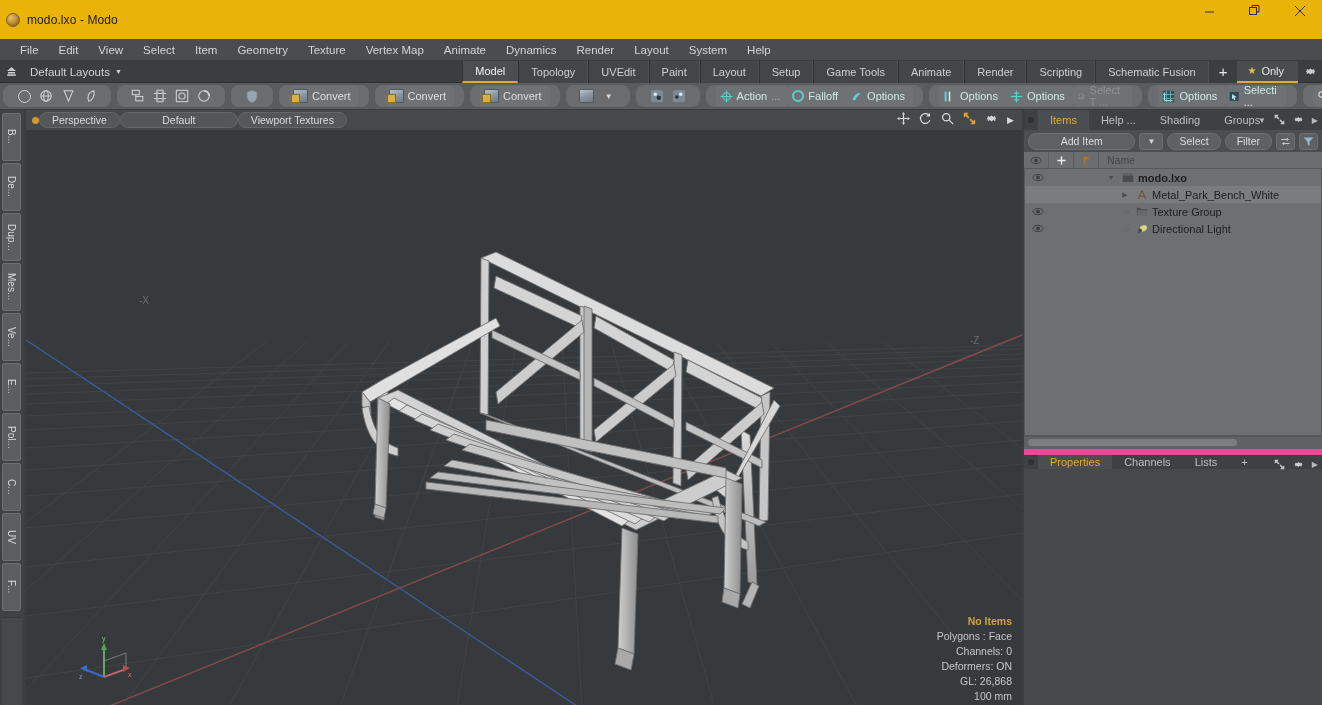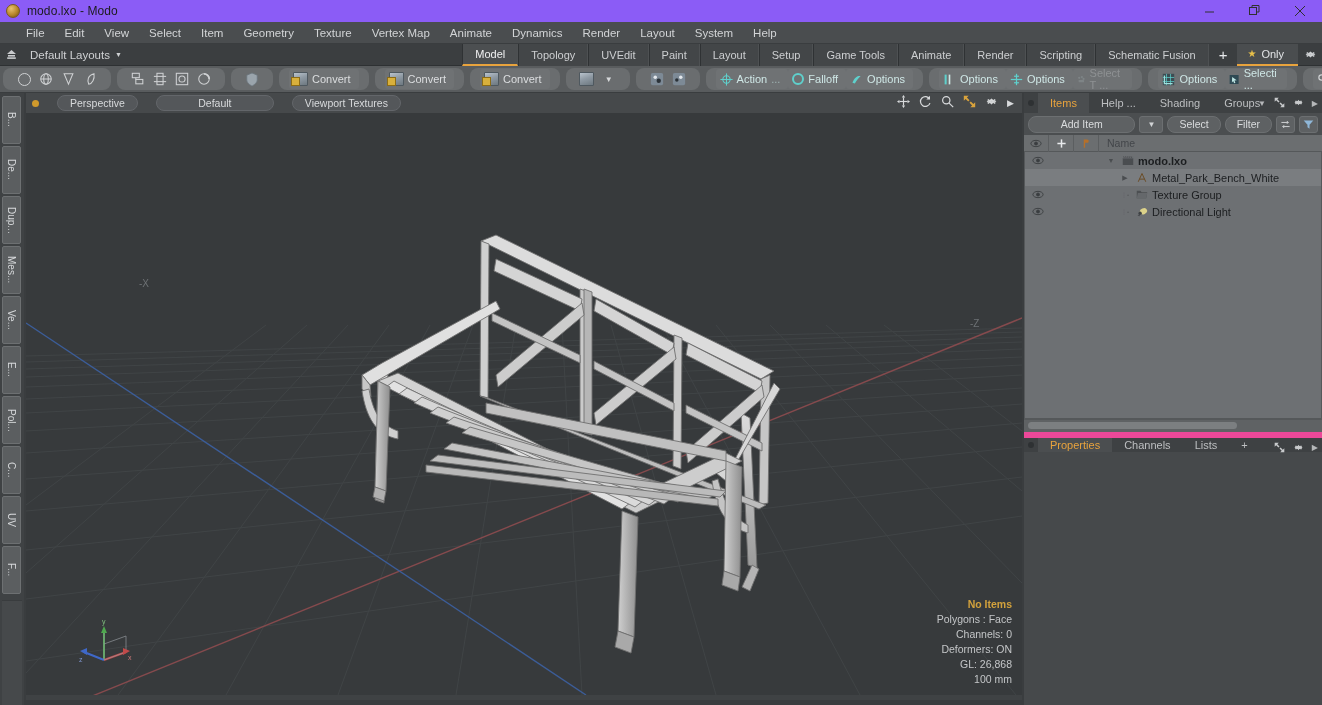--- a/index.html
+++ b/index.html
@@ -7,41 +7,41 @@
     width: 1322px; height: 705px;
     background: #3c3f41;
     font-family: "Liberation Sans", sans-serif;
     overflow: hidden;
     -webkit-font-smoothing: antialiased;
   }
   #app { position: relative; width: 1322px; height: 705px; background: #444749; }
 
   
   .titlebar {
-    height: 22px; background: #8b5cf6; display: flex; align-items: center;
+    height: 39px; background: #eab308; display: flex; align-items: center;
     padding-left: 6px; position: relative;
   }
   .titlebar .app-icon {
     width: 14px; height: 14px; border-radius: 50%;
     background: radial-gradient(circle at 35% 30%, #e8c070 0%, #b8862a 55%, #6d4c12 100%);
     margin-right: 7px; flex: none;
     border: 1px solid #7a5a1b;
   }
   .titlebar .title-text { font-size: 12px; color: #1c1c1c; letter-spacing: .1px; }
   .wincontrols { position: absolute; right: 0; top: 0; height: 22px; display: flex; }
   .wincontrols div {
     width: 45px; height: 22px; display: flex; align-items: center; justify-content: center;
     color: #303030; font-size: 12px; line-height: 1;
   }
   .wincontrols svg { display: block; }
 
   
   .menubar {
     height: 22px; background: #4a4d4f; display: flex; align-items: center;
-    padding-left: 16px; border-bottom: 1px solid #3a3d3f;
+    padding-left: 10px; border-bottom: 1px solid #3a3d3f;
   }
   .menubar .mi {
     font-size: 11.5px; color: #d2d4d6; padding: 0 10px; height: 22px;
     display: flex; align-items: center; white-space: nowrap;
   }
 
   
   .layoutbar {
     height: 22px; background: #3b3e40; display: flex; align-items: center;
     border-bottom: 1px solid #2e3133; position: relative;
@@ -108,21 +108,21 @@
     background: #5b5e60; color: #d6d8da; font-size: 10px;
     border: 1px solid #6d7072; border-radius: 2px;
     height: 48px; width: 19px; margin-bottom: 2px;
     display: flex; align-items: center; justify-content: center;
     overflow: hidden; white-space: nowrap;
   }
   .vstrip-rest { flex:1; background:#46494b; margin-top:4px; border-top:1px solid #393c3e;}
 
   
   .vp-wrap { flex: 1; position: relative; background: #3a3d3f; padding: 0 2px; }
-  .vp-head { height: 20px; background: #46494b; display: flex; align-items: center; gap: 18px;
+  .vp-head { height: 20px; background: #46494b; display: flex; align-items: center; gap: 0;
              padding: 0 6px; position: relative; }
   .vp-dot { width: 7px; height: 7px; border-radius: 50%; background: #d09a2c; }
   .vp-chip { font-size: 10.5px; color: #d8dadc; background: #54575a; border: 1px solid #63666a;
              border-radius: 8px; padding: 1px 12px; white-space: nowrap; }
   .vp-chip.w { min-width: 118px; text-align: center; }
   .vp-icons { position: absolute; right: 8px; top: 0; height: 20px; display: flex; align-items: center; gap: 9px; }
 
   .viewport { position: relative; height: 582px; background: #373a3c; overflow: hidden; }
   .vp-info { position: absolute; right: 10px; bottom: 8px; text-align: right;
              font-size: 10.5px; line-height: 15px; color: #c4c6c8; }

